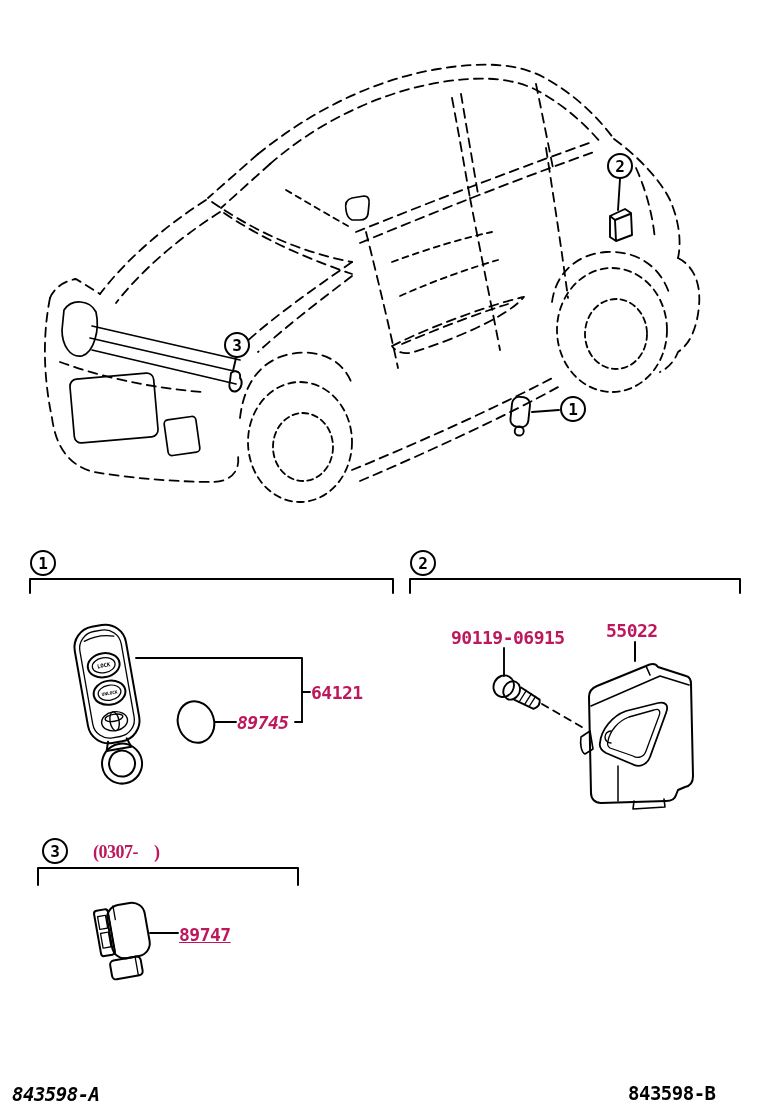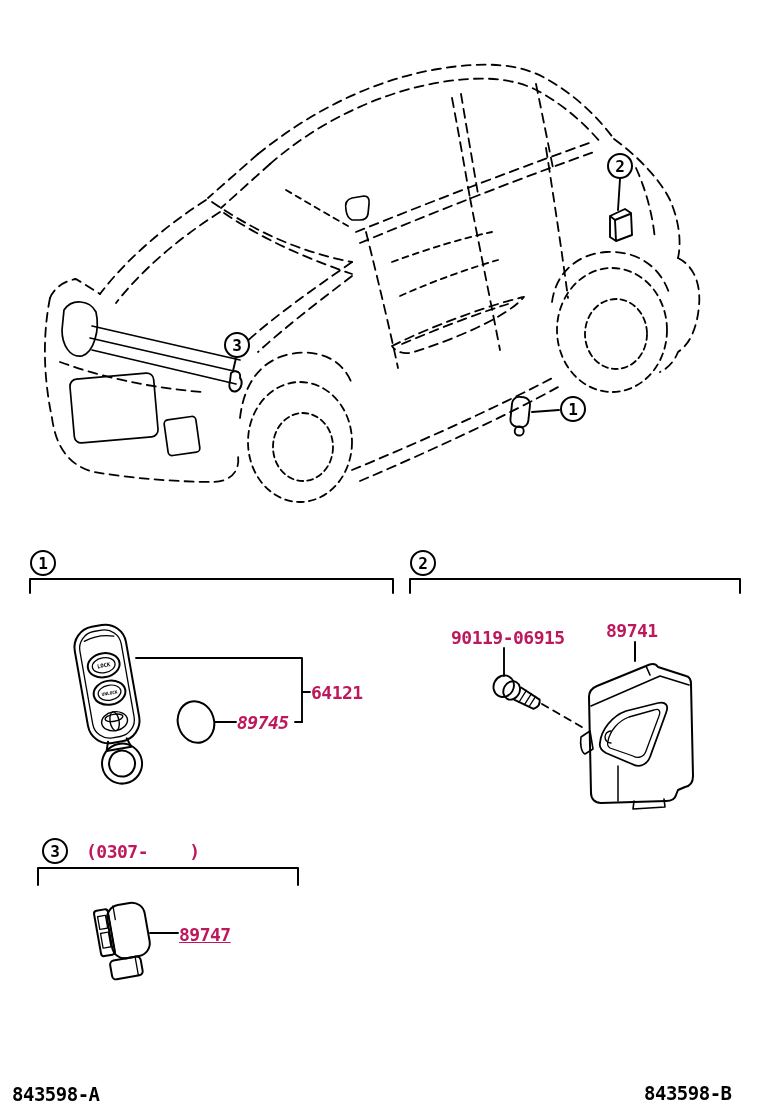--- a/index.html
+++ b/index.html
@@ -185,20 +185,20 @@
 <div class="callout" style="left:410px;top:550px;">
       <span>2</span>
     </div>
 <div class="callout" style="left:42px;top:838px;">
       <span>3</span>
     </div>
 
 <div class="part-label" style="left:311px;top:684px;">64121</div>
 <div class="part-label" style="left:237px;top:714px;font-style:italic;">89745</div>
 <div class="part-label" style="left:451px;top:629px;">90119-06915</div>
-<div class="part-label" style="left:606px;top:622px;">89741</div>
-<div class="part-label" style="left:86px;top:843px;">(0307-    )</div>
+<div class="part-label" style="left:606px;top:622px;">55022</div>
+<div class="part-label" style="left:93px;top:843px;font-family:Liberation Serif, serif;">(0307-    )</div>
 <div class="part-label" style="left:179px;top:926px;text-decoration:underline;">89747</div>
 
-<div class="footer-label" style="left:12px;top:1085px;">843598-A</div>
-<div class="footer-label" style="left:644px;top:1084px;">843598-B</div>
+<div class="footer-label" style="left:12px;top:1085px;font-style:italic;">843598-A</div>
+<div class="footer-label" style="left:628px;top:1084px;">843598-B</div>
 
 </div>
 
 </body></html>

